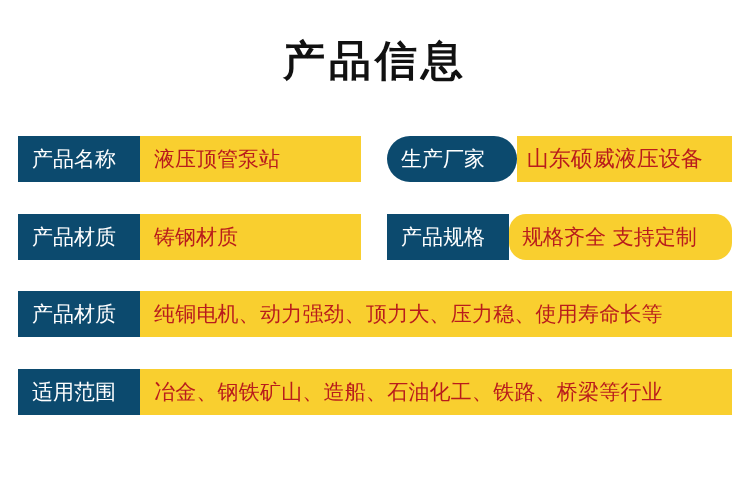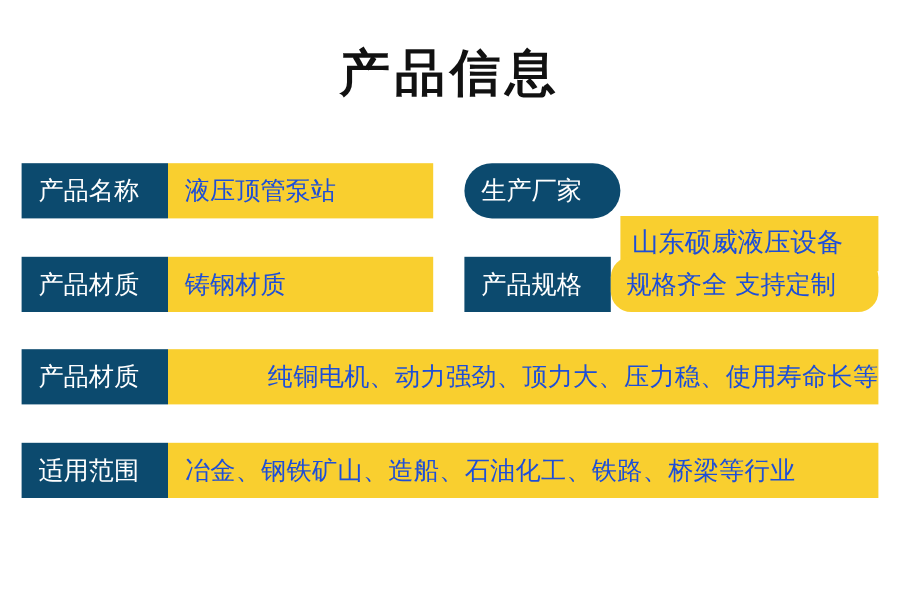--- a/index.html
+++ b/index.html
@@ -14,52 +14,52 @@
     }
     .row {
       position: absolute; height: 46px; display: flex;
     }
     .label {
       background: #0c4a6e; color: #ffffff;
       font-size: 21px; line-height: 46px; height: 46px;
       box-sizing: border-box; padding-left: 14px; white-space: nowrap;
     }
     .value {
-      background: #f9cf2f; color: #1d4ed8;
+      background: #f9cf2f; color: #b91c1c;
       font-size: 21px; line-height: 46px; height: 46px;
       box-sizing: border-box; padding-left: 14px; white-space: nowrap; overflow: hidden;
     }
     .wide .value { padding-left: 14px; letter-spacing: 0.2px; }
   </style>
 </head>
 <body>
 
 <div class="title">产品信息</div>
 
 <div class="row" style="left:18px; top:136px; width:343px;">
   <div class="label" style="width:122px;">产品名称</div>
   <div class="value" style="width:221px;">液压顶管泵站</div>
 </div>
 
 <div class="row" style="left:387px; top:136px; width:345px;">
   <div class="label" style="width:134px;border-radius:23px;">生产厂家</div>
-  <div class="value" style="width:223px; padding-left:10px; font-size:22px;margin-top:44px;">山东硕威液压设备</div>
+  <div class="value" style="width:223px; padding-left:10px; font-size:22px;">山东硕威液压设备</div>
 </div>
 
 <div class="row" style="left:18px; top:214px; width:343px;">
   <div class="label" style="width:122px;">产品材质</div>
   <div class="value" style="width:221px;">铸钢材质</div>
 </div>
 
 <div class="row" style="left:387px; top:214px; width:345px;">
   <div class="label" style="width:122px;">产品规格</div>
   <div class="value" style="width:223px; padding-left:13px;border-radius:17px;">规格齐全 支持定制</div>
 </div>
 
 <div class="row wide" style="left:18px; top:291px; width:714px;">
   <div class="label" style="width:122px;">产品材质</div>
-  <div class="value" style="width:592px; padding-left:14px;text-align:right;">纯铜电机、动力强劲、顶力大、压力稳、使用寿命长等</div>
+  <div class="value" style="width:592px; padding-left:14px;">纯铜电机、动力强劲、顶力大、压力稳、使用寿命长等</div>
 </div>
 
 <div class="row wide" style="left:18px; top:369px; width:714px;">
   <div class="label" style="width:122px;">适用范围</div>
   <div class="value" style="width:592px; padding-left:14px;">冶金、钢铁矿山、造船、石油化工、铁路、桥梁等行业</div>
 </div>
 
 </body></html>

